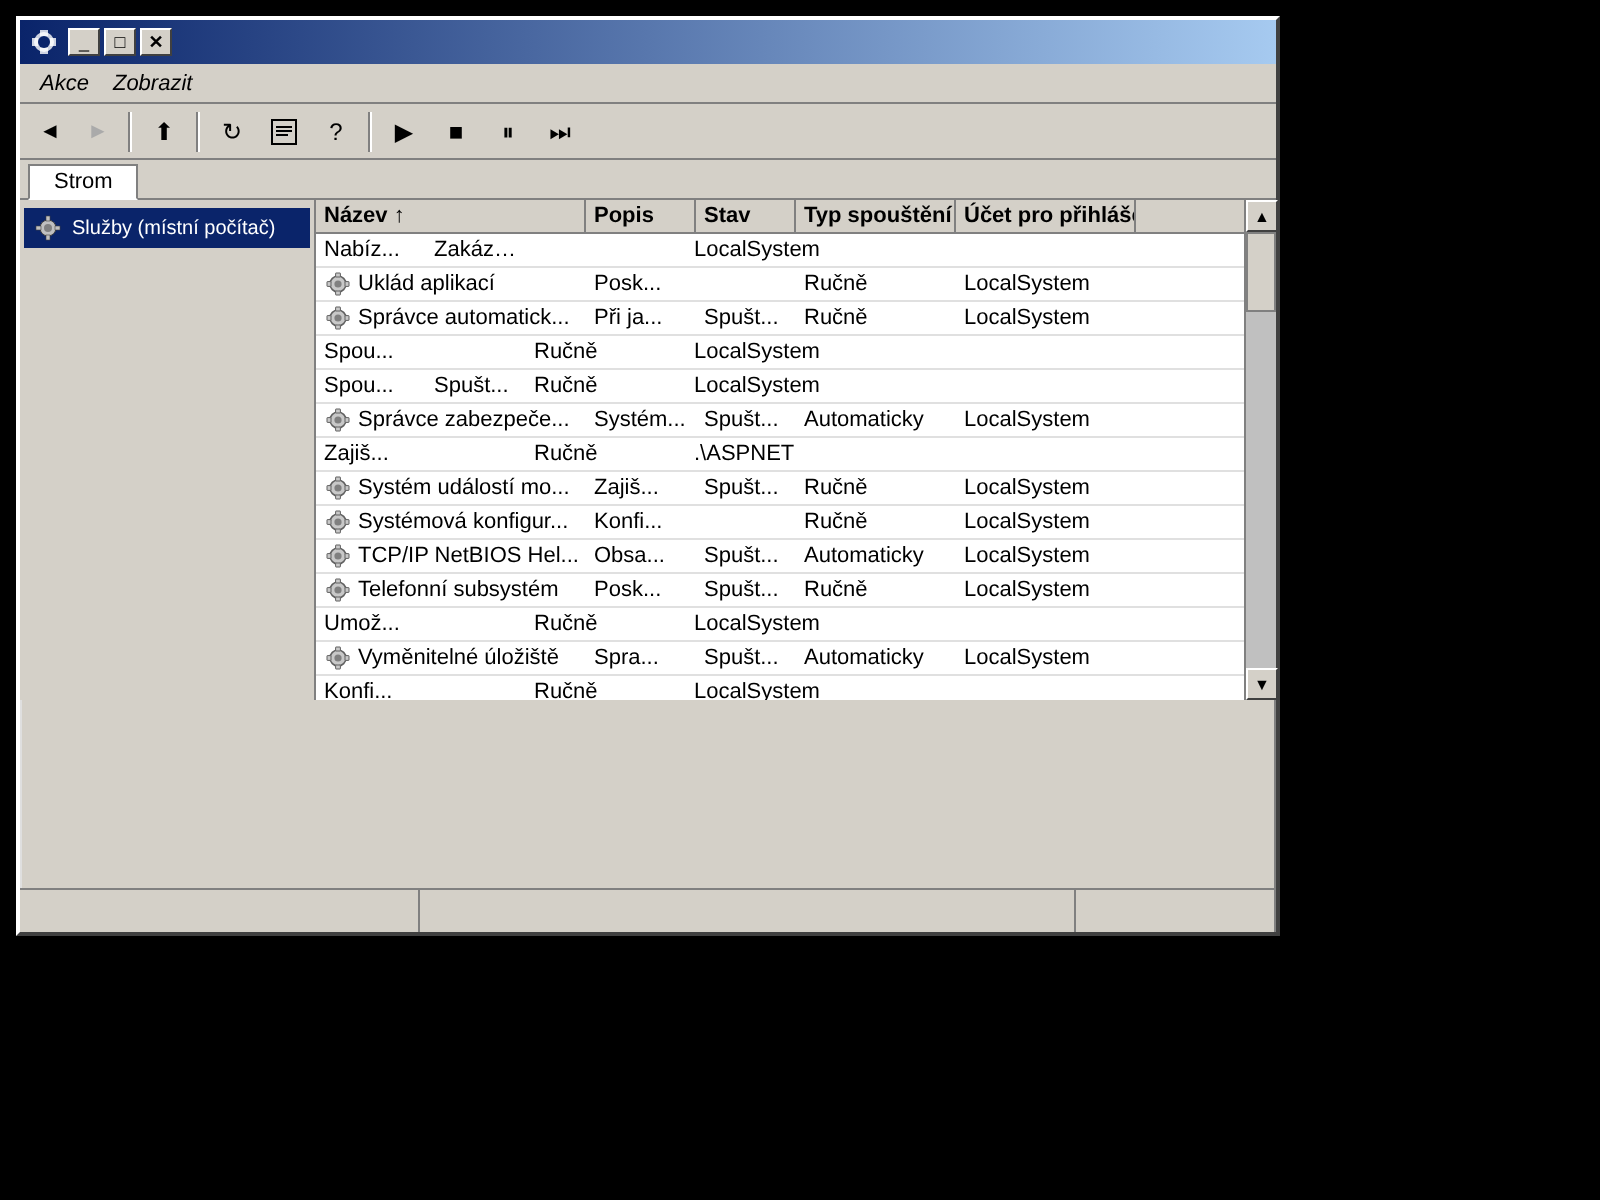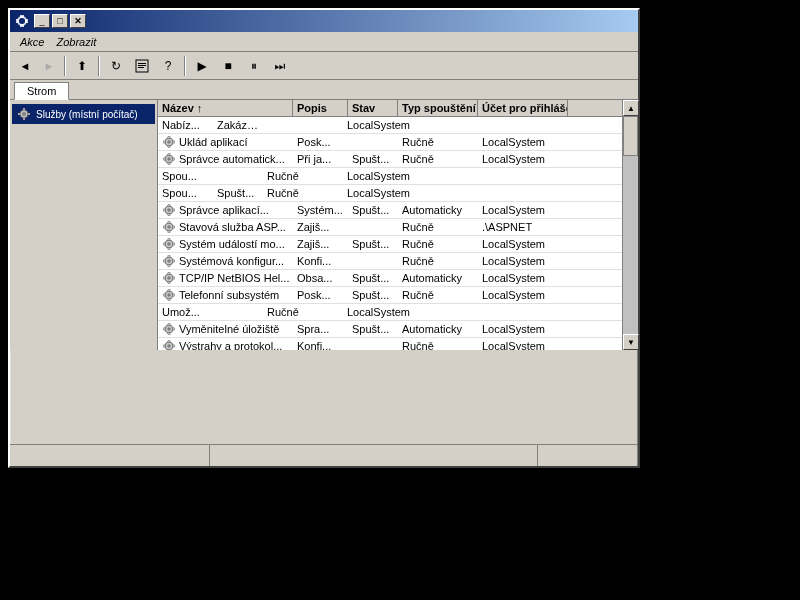--- a/index.html
+++ b/index.html
@@ -411,41 +411,28 @@
       <span class="service-icon">
         <svg width="14" height="14" viewBox="0 0 14 14">
           <circle cx="7" cy="7" r="4" fill="#c8c8c8" stroke="#606060" stroke-width="0.8"></circle>
           <circle cx="7" cy="7" r="1.8" fill="#808080"></circle>
           <rect x="5.8" y="1.5" width="2.4" height="2" fill="#c8c8c8" stroke="#606060" stroke-width="0.5" rx="0.2"></rect>
           <rect x="5.8" y="10.5" width="2.4" height="2" fill="#c8c8c8" stroke="#606060" stroke-width="0.5" rx="0.2"></rect>
           <rect x="1.5" y="5.8" width="2" height="2.4" fill="#c8c8c8" stroke="#606060" stroke-width="0.5" rx="0.2"></rect>
           <rect x="10.5" y="5.8" width="2" height="2.4" fill="#c8c8c8" stroke="#606060" stroke-width="0.5" rx="0.2"></rect>
         </svg>
       </span>
-      <span>Správce aplikací...</span>
+      <span>Správce zabezpeče...</span>
     </div>
     <div class="list-cell col-popis">Systém...</div>
     <div class="list-cell col-stav">Spušt...</div>
     <div class="list-cell col-typ">Automaticky</div>
     <div class="list-cell col-ucet">LocalSystem</div>
   </div>
               <div class="list-row">
-    <div class="list-cell cell-name col-name">
-      <span class="service-icon">
-        <svg width="14" height="14" viewBox="0 0 14 14">
-          <circle cx="7" cy="7" r="4" fill="#c8c8c8" stroke="#606060" stroke-width="0.8"></circle>
-          <circle cx="7" cy="7" r="1.8" fill="#808080"></circle>
-          <rect x="5.8" y="1.5" width="2.4" height="2" fill="#c8c8c8" stroke="#606060" stroke-width="0.5" rx="0.2"></rect>
-          <rect x="5.8" y="10.5" width="2.4" height="2" fill="#c8c8c8" stroke="#606060" stroke-width="0.5" rx="0.2"></rect>
-          <rect x="1.5" y="5.8" width="2" height="2.4" fill="#c8c8c8" stroke="#606060" stroke-width="0.5" rx="0.2"></rect>
-          <rect x="10.5" y="5.8" width="2" height="2.4" fill="#c8c8c8" stroke="#606060" stroke-width="0.5" rx="0.2"></rect>
-        </svg>
-      </span>
-      <span>Stavová služba ASP...</span>
-    </div>
     <div class="list-cell col-popis">Zajiš...</div>
     <div class="list-cell col-stav"></div>
     <div class="list-cell col-typ">Ručně</div>
     <div class="list-cell col-ucet">.\ASPNET</div>
   </div>
               <div class="list-row">
     <div class="list-cell cell-name col-name">
       <span class="service-icon">
         <svg width="14" height="14" viewBox="0 0 14 14">
           <circle cx="7" cy="7" r="4" fill="#c8c8c8" stroke="#606060" stroke-width="0.8"></circle>
@@ -539,33 +526,20 @@
         </svg>
       </span>
       <span>Vyměnitelné úložiště</span>
     </div>
     <div class="list-cell col-popis">Spra...</div>
     <div class="list-cell col-stav">Spušt...</div>
     <div class="list-cell col-typ">Automaticky</div>
     <div class="list-cell col-ucet">LocalSystem</div>
   </div>
               <div class="list-row">
-    <div class="list-cell cell-name col-name">
-      <span class="service-icon">
-        <svg width="14" height="14" viewBox="0 0 14 14">
-          <circle cx="7" cy="7" r="4" fill="#c8c8c8" stroke="#606060" stroke-width="0.8"></circle>
-          <circle cx="7" cy="7" r="1.8" fill="#808080"></circle>
-          <rect x="5.8" y="1.5" width="2.4" height="2" fill="#c8c8c8" stroke="#606060" stroke-width="0.5" rx="0.2"></rect>
-          <rect x="5.8" y="10.5" width="2.4" height="2" fill="#c8c8c8" stroke="#606060" stroke-width="0.5" rx="0.2"></rect>
-          <rect x="1.5" y="5.8" width="2" height="2.4" fill="#c8c8c8" stroke="#606060" stroke-width="0.5" rx="0.2"></rect>
-          <rect x="10.5" y="5.8" width="2" height="2.4" fill="#c8c8c8" stroke="#606060" stroke-width="0.5" rx="0.2"></rect>
-        </svg>
-      </span>
-      <span>Výstrahy a protokol...</span>
-    </div>
     <div class="list-cell col-popis">Konfi...</div>
     <div class="list-cell col-stav"></div>
     <div class="list-cell col-typ">Ručně</div>
     <div class="list-cell col-ucet">LocalSystem</div>
   </div>
             </div>
         </div>
       </div>
 
       <div class="scrollbar-area">

